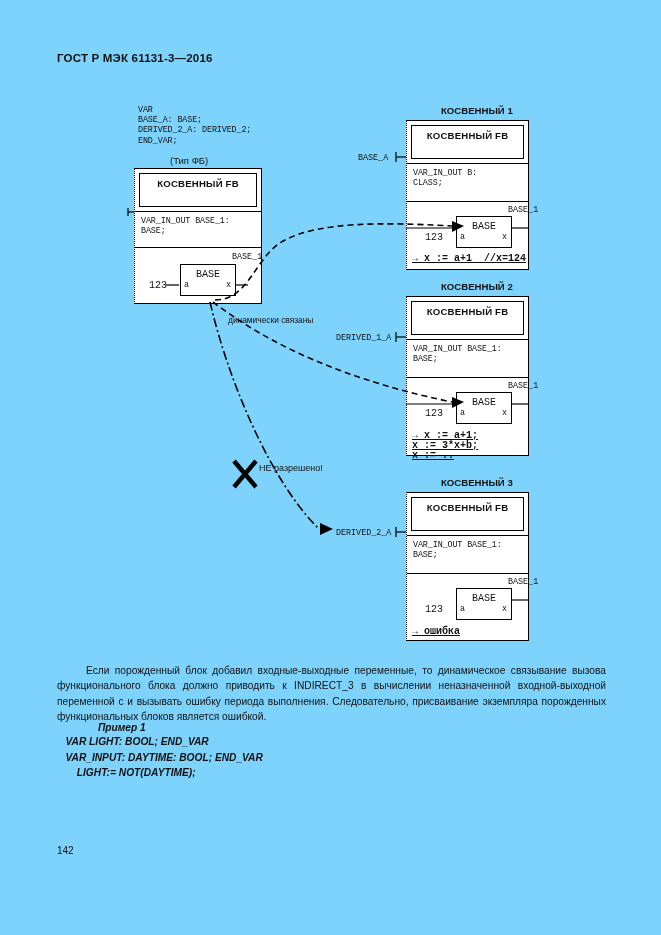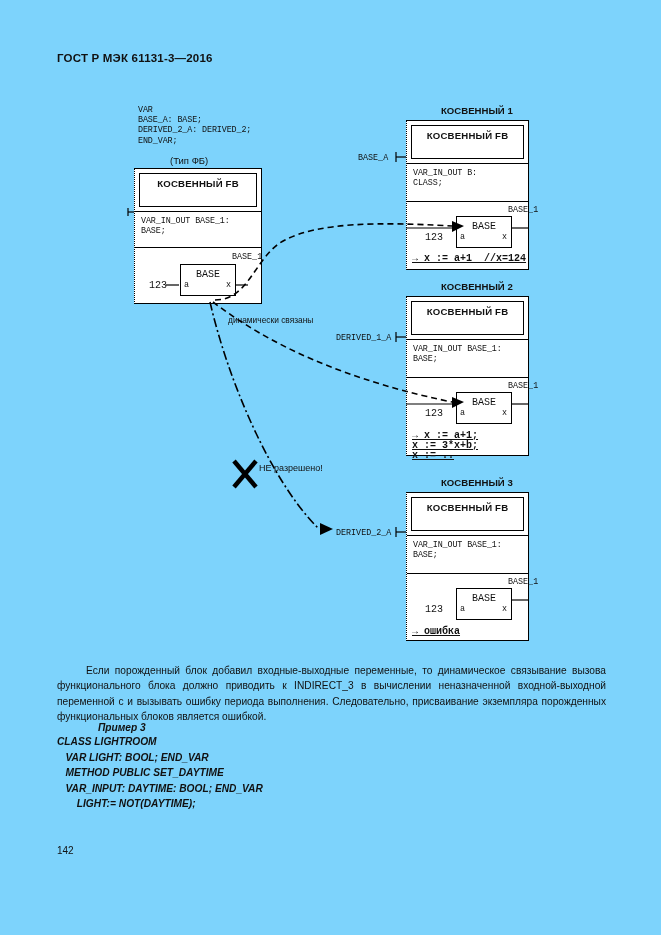--- a/index.html
+++ b/index.html
@@ -189,24 +189,22 @@
       <line x1="234" y1="461" x2="256" y2="487" stroke="#000" stroke-width="4.5"></line>
       <line x1="256" y1="461" x2="234" y2="487" stroke="#000" stroke-width="4.5"></line>
     </g>
   </svg>
 
   <div class="note" style="left:228px;top:315px;">динамически связаны</div>
   <div class="note-b" style="left:259px;top:463px;">НЕ разрешено!</div>
 
   <div class="para">Если порожденный блок добавил входные-выходные переменные, то динамическое связывание вызова функционального блока должно приводить к INDIRECT_3 в вычислении неназначенной входной-выходной переменной с и вызывать ошибку периода выполнения. Следовательно, присваивание экземпляра порожденных функциональных блоков является ошибкой.</div>
 
-  <div class="example-head">Пример 3</div>
+  <div class="example-head">Пример 1</div>
 
   <div class="codeblock">
-    <div>CLASS LIGHTROOM</div>
     <div>   VAR LIGHT: BOOL; END_VAR</div>
-    <div>   METHOD PUBLIC SET_DAYTIME</div>
     <div>   VAR_INPUT: DAYTIME: BOOL; END_VAR</div>
     <div>       LIGHT:= NOT(DAYTIME);</div>
   </div>
 
   <div class="pageno">142</div>
 </div>
 
 </body></html>

